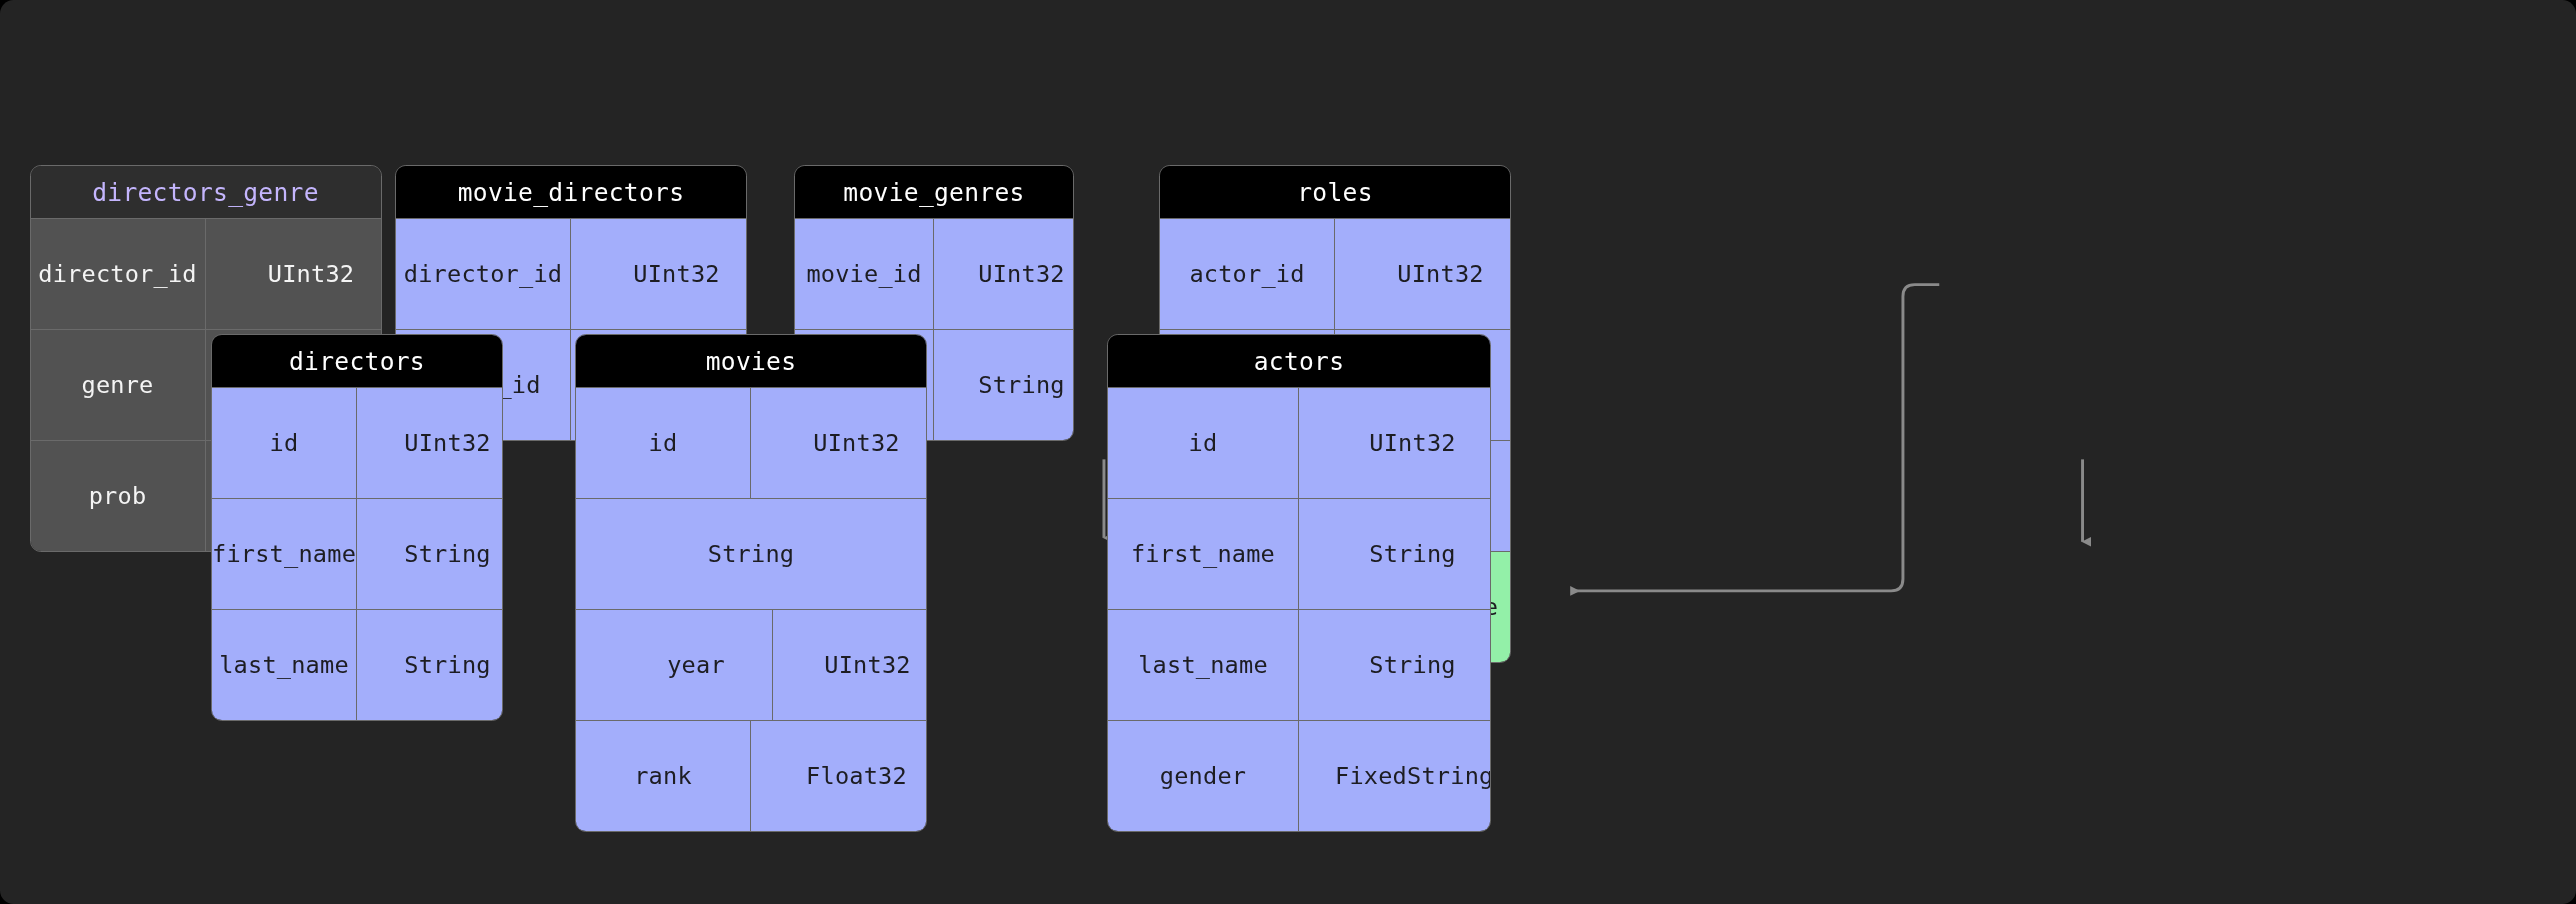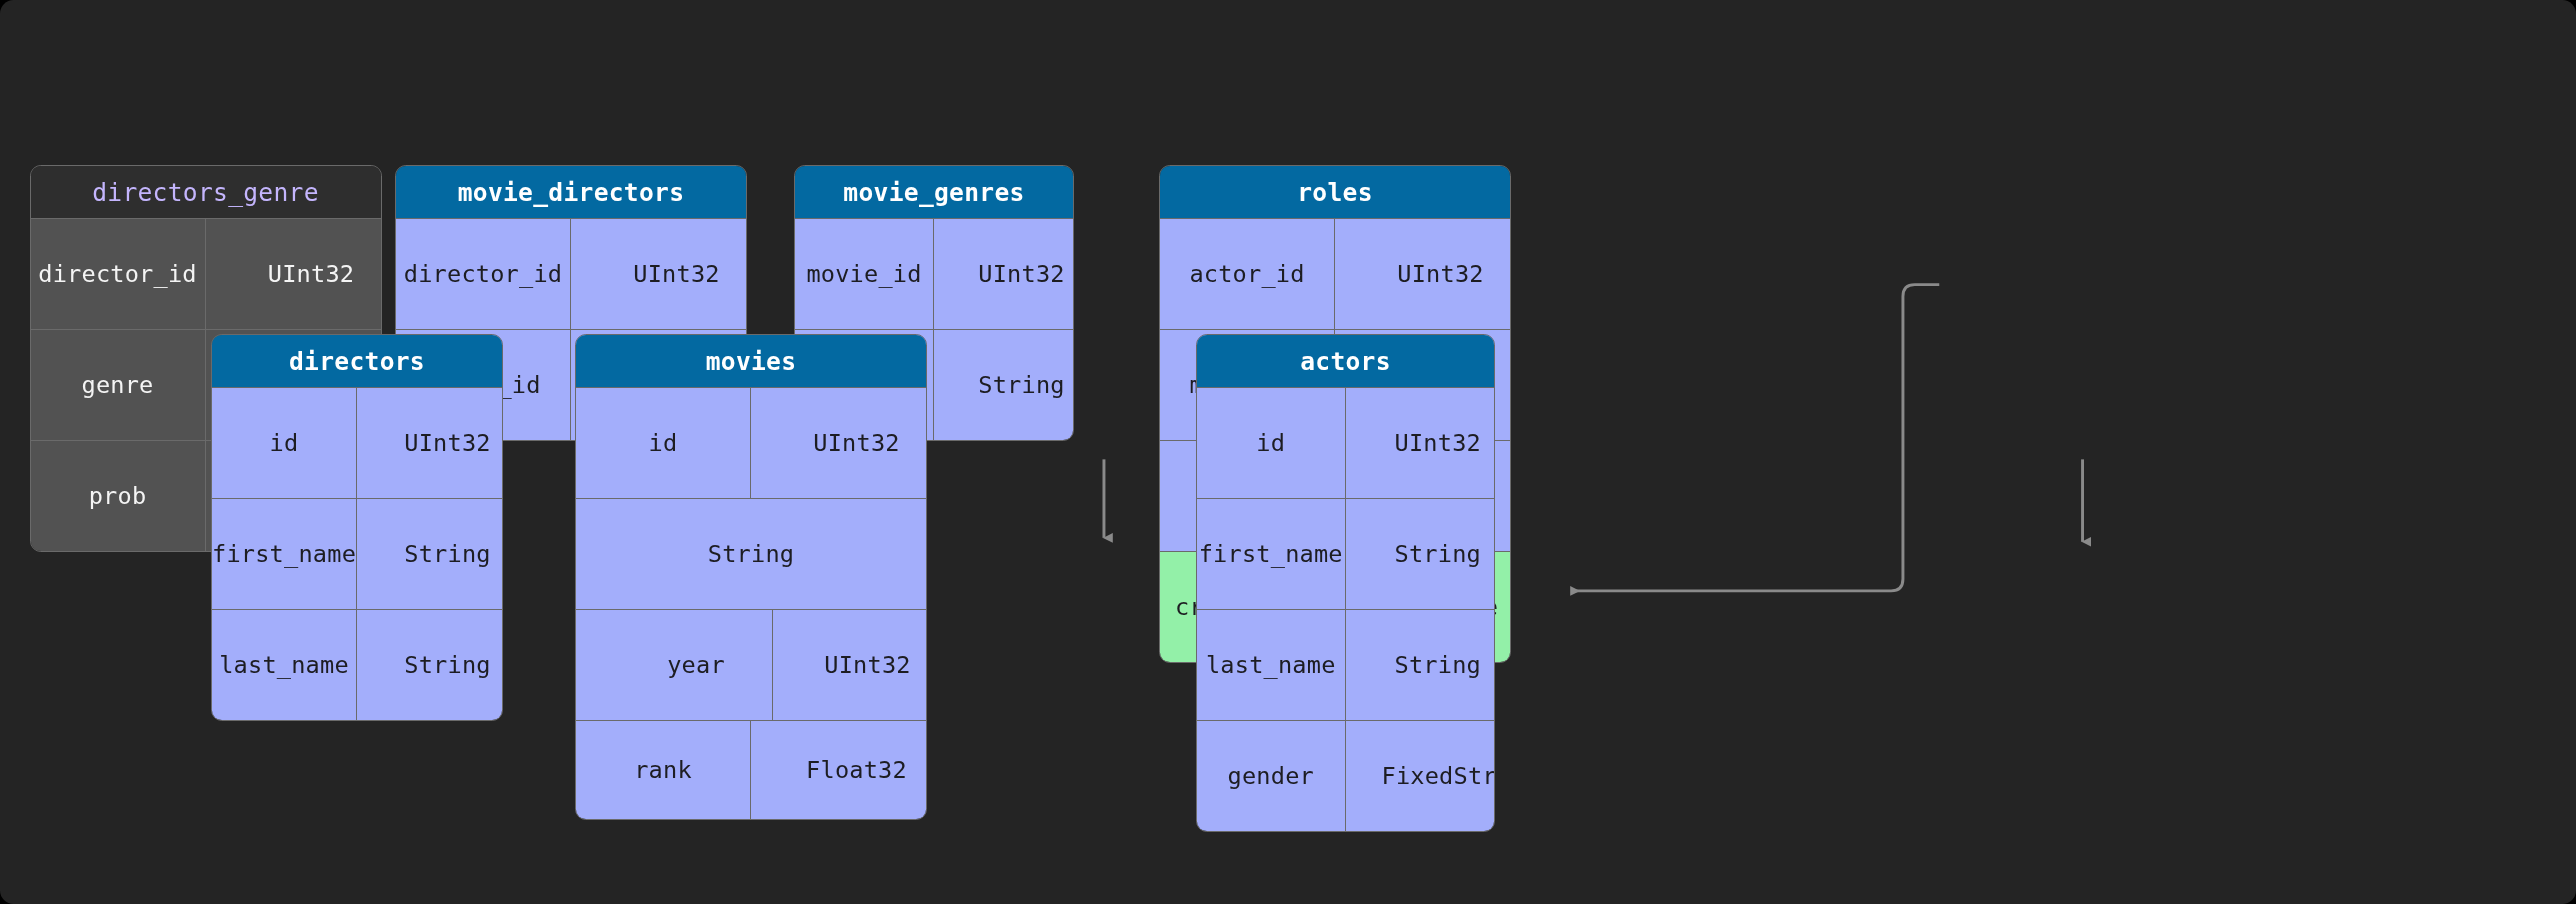--- a/index.html
+++ b/index.html
@@ -68,21 +68,21 @@
     align-items: center;
     justify-content: center;
     font-size: 23.6px;
     letter-spacing: 0.2px;
     height: 100%;
   }
   .cell.name { flex: 0 0 50%; border-right: 1px solid #6a6a6a; }
   .cell.type { flex: 1 1 auto; }
 
   
-  .theme-blue .tbl-title { background: #0369a1; font-weight: bold; }
+  .theme-blue .tbl-title { background: #000000; }
   .theme-blue .tbl-row   { background: #a3aefb; }
   .theme-blue .cell      { color: #1d1d22; }
 
   .theme-dark .tbl-title { background: #2e2e2e; }
   .theme-dark .tbl-row   { background: #525252; }
   .theme-dark .cell      { color: #f4f4f4; }
   .theme-dark .tbl-title { color: #c4b5fd; }
 
   .tbl-row.added { background: #93f0a8 !important; }
   .tbl-row.added .cell { color: #1d1d22 !important; }
@@ -198,26 +198,26 @@
           <div class="cell name">id</div>
           <div class="cell type">UInt32</div>
         </div>
         <div class="tbl-row" style="height: 111px;">
           <div class="cell type">String</div>
         </div>
         <div class="tbl-row" style="height: 111px; padding-left: 44px;">
           <div class="cell name">year</div>
           <div class="cell type">UInt32</div>
         </div>
-        <div class="tbl-row" style="height: 99px;">
+        <div class="tbl-row" style="height: 111px;">
           <div class="cell name">rank</div>
           <div class="cell type">Float32</div>
         </div>
       </div>
-      <div class="tbl theme-blue" style="left: 1196px; top: 334px; width: 299px;">
+      <div class="tbl theme-blue" style="left: 1107px; top: 334px; width: 384px;">
         <div class="tbl-title">actors</div>
         <div class="tbl-row" style="height: 111px;">
           <div class="cell name">id</div>
           <div class="cell type">UInt32</div>
         </div>
         <div class="tbl-row" style="height: 111px;">
           <div class="cell name">first_name</div>
           <div class="cell type">String</div>
         </div>
         <div class="tbl-row" style="height: 111px;">

